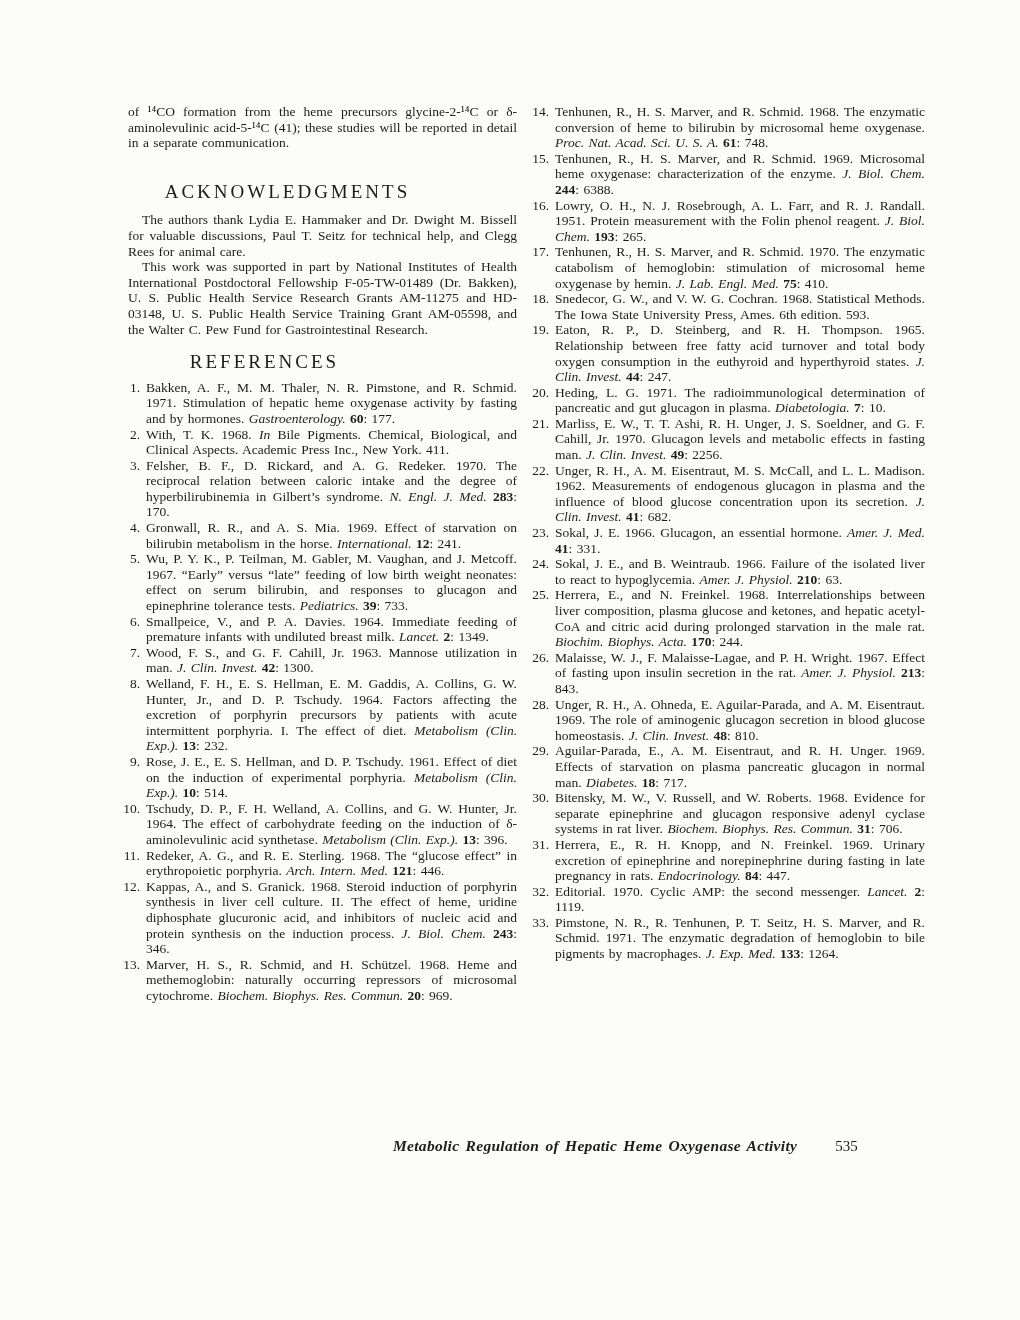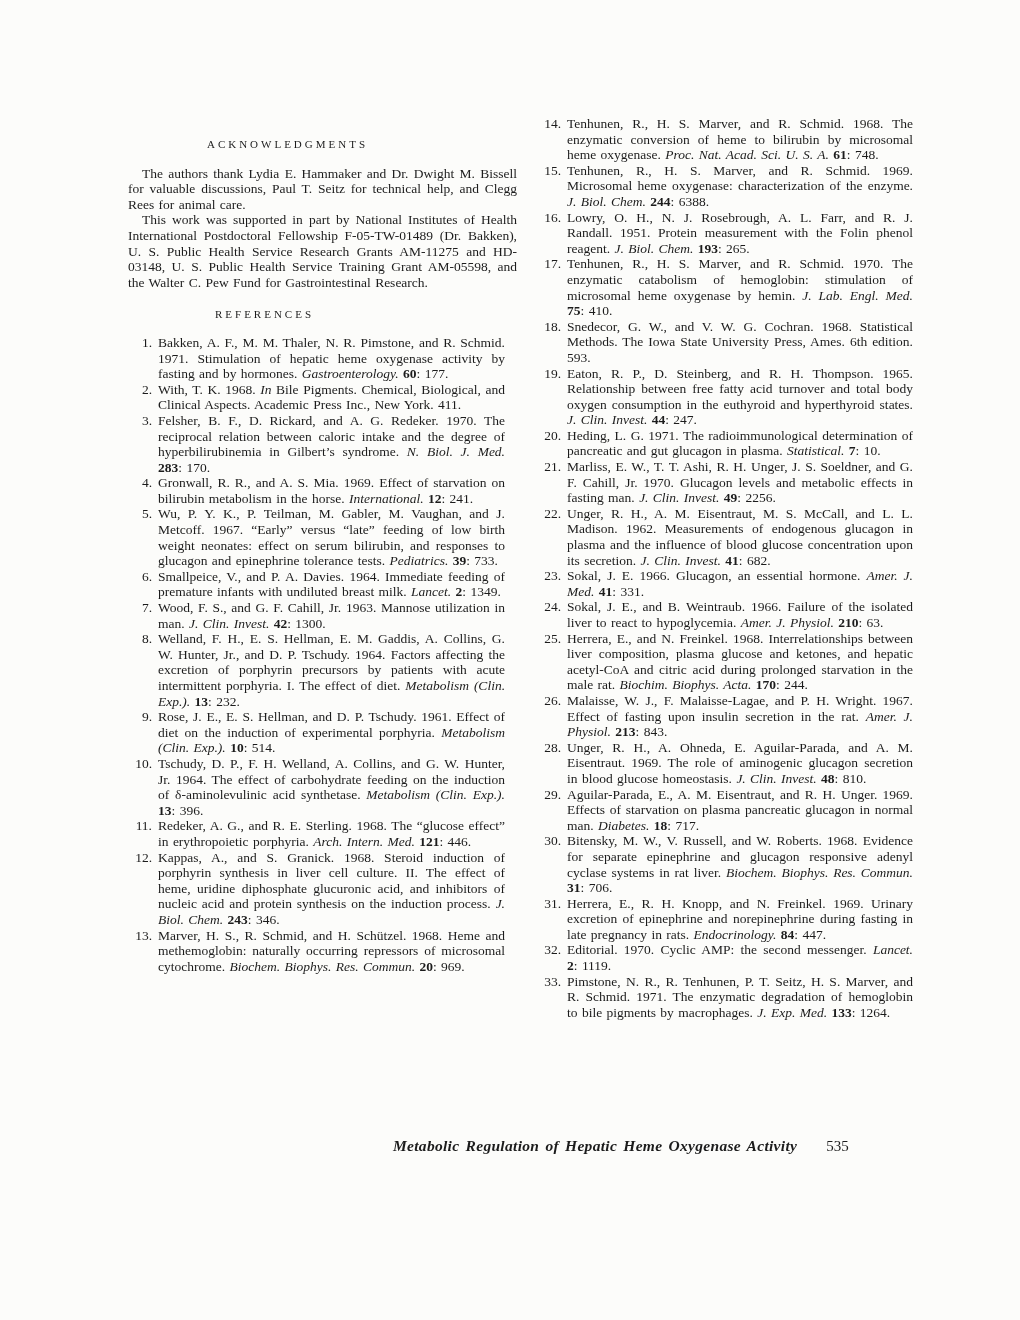--- a/index.html
+++ b/index.html
@@ -22,82 +22,83 @@
     gap: 20px;
   }
   .col-left  { width: 389px; }
   .col-right { width: 388px; }
   .justified { text-align: justify; word-spacing: 1px; margin: 0; }
   .ack-para  { text-indent: 14px; }
   .section-heading {
     position: relative;
     text-align: center;
     letter-spacing: 3px;
-    font-size: 11px;
+    font-size: 19px;
     font-weight: normal;
     margin: 0;
   }
   .heading-ack  { margin-top: 33px; margin-bottom: 13px; left: -35px; }
   .heading-refs { margin-top: 17px; margin-bottom: 10px; left: -58px; }
-  .ref-list { margin: 12px; }
+  .ref-list { margin: 0; }
   .ref-item { display: flex; align-items: flex-start; }
   .ref-num  {
     flex: none;
     width: 26px;
     margin-left: -14px;
     padding-right: 6px;
     text-align: right;
   }
   .ref-body { flex: 1; text-align: justify; word-spacing: 1px; }
   .i { font-style: italic; }
   .b { font-weight: bold; }
   .footer {
     position: absolute;
     top: 1138px;
     left: 393px;
     display: flex;
     align-items: baseline;
-    gap: 29px;
+    gap: 38px;
   }
   .running-title {
     font-style: italic;
     font-weight: bold;
     font-size: 15.5px;
     letter-spacing: 0.3px;
     word-spacing: 2px;
   }
   .page-number { font-size: 15px; }
 </style>
 </head>
 <body>
 
 <div class="page">
   <div class="columns">
 
     <div class="col-left">
+      <p class="justified">of ¹⁴CO formation from the heme precursors glycine-2-¹⁴C or δ-aminolevulinic acid-5-¹⁴C (41); these studies will be reported in detail in a separate communication.</p>
 
       <h2 class="section-heading heading-ack">ACKNOWLEDGMENTS</h2>
 
       <p class="justified ack-para">The authors thank Lydia E. Hammaker and Dr. Dwight M. Bissell for valuable discussions, Paul T. Seitz for technical help, and Clegg Rees for animal care.</p>
       <p class="justified ack-para">This work was supported in part by National Institutes of Health International Postdoctoral Fellowship F-05-TW-01489 (Dr. Bakken), U. S. Public Health Service Research Grants AM-11275 and HD-03148, U. S. Public Health Service Training Grant AM-05598, and the Walter C. Pew Fund for Gastrointestinal Research.</p>
 
       <h2 class="section-heading heading-refs">REFERENCES</h2>
 
       <div class="ref-list" id="refs-left">
           <div class="ref-item">
             <div class="ref-num">1.</div>
             <div class="ref-body"><span>Bakken, A. F., M. M. Thaler, N. R. Pimstone, and R. Schmid. 1971. Stimulation of hepatic heme oxygenase activity by fasting and by hormones. </span><span class="i">Gastroenterology.</span><span> </span><span class="b">60</span><span>: 177.</span></div>
           </div>
           <div class="ref-item">
             <div class="ref-num">2.</div>
             <div class="ref-body"><span>With, T. K. 1968. </span><span class="i">In</span><span> Bile Pigments. Chemical, Biological, and Clinical Aspects. Academic Press Inc., New York. 411.</span></div>
           </div>
           <div class="ref-item">
             <div class="ref-num">3.</div>
-            <div class="ref-body"><span>Felsher, B. F., D. Rickard, and A. G. Redeker. 1970. The reciprocal relation between caloric intake and the degree of hyperbilirubinemia in Gilbert’s syndrome. </span><span class="i">N. Biol. J. Med.</span><span> </span><span class="b">283</span><span>: 170.</span></div>
+            <div class="ref-body"><span>Felsher, B. F., D. Rickard, and A. G. Redeker. 1970. The reciprocal relation between caloric intake and the degree of hyperbilirubinemia in Gilbert’s syndrome. </span><span class="i">N. Engl. J. Med.</span><span> </span><span class="b">283</span><span>: 170.</span></div>
           </div>
           <div class="ref-item">
             <div class="ref-num">4.</div>
             <div class="ref-body"><span>Gronwall, R. R., and A. S. Mia. 1969. Effect of starvation on bilirubin metabolism in the horse. </span><span class="i">International.</span><span> </span><span class="b">12</span><span>: 241.</span></div>
           </div>
           <div class="ref-item">
             <div class="ref-num">5.</div>
             <div class="ref-body"><span>Wu, P. Y. K., P. Teilman, M. Gabler, M. Vaughan, and J. Metcoff. 1967. “Early” versus “late” feeding of low birth weight neonates: effect on serum bilirubin, and responses to glucagon and epinephrine tolerance tests. </span><span class="i">Pediatrics.</span><span> </span><span class="b">39</span><span>: 733.</span></div>
           </div>
           <div class="ref-item">
@@ -156,21 +157,21 @@
           <div class="ref-item">
             <div class="ref-num">18.</div>
             <div class="ref-body"><span>Snedecor, G. W., and V. W. G. Cochran. 1968. Statistical Methods. The Iowa State University Press, Ames. 6th edition. 593.</span></div>
           </div>
           <div class="ref-item">
             <div class="ref-num">19.</div>
             <div class="ref-body"><span>Eaton, R. P., D. Steinberg, and R. H. Thompson. 1965. Relationship between free fatty acid turnover and total body oxygen consumption in the euthyroid and hyperthyroid states. </span><span class="i">J. Clin. Invest.</span><span> </span><span class="b">44</span><span>: 247.</span></div>
           </div>
           <div class="ref-item">
             <div class="ref-num">20.</div>
-            <div class="ref-body"><span>Heding, L. G. 1971. The radioimmunological determination of pancreatic and gut glucagon in plasma. </span><span class="i">Statistical.</span><span> </span><span class="b">7</span><span>: 10.</span></div>
+            <div class="ref-body"><span>Heding, L. G. 1971. The radioimmunological determination of pancreatic and gut glucagon in plasma. </span><span class="i">Diabetologia.</span><span> </span><span class="b">7</span><span>: 10.</span></div>
           </div>
           <div class="ref-item">
             <div class="ref-num">21.</div>
             <div class="ref-body"><span>Marliss, E. W., T. T. Ashi, R. H. Unger, J. S. Soeldner, and G. F. Cahill, Jr. 1970. Glucagon levels and metabolic effects in fasting man. </span><span class="i">J. Clin. Invest.</span><span> </span><span class="b">49</span><span>: 2256.</span></div>
           </div>
           <div class="ref-item">
             <div class="ref-num">22.</div>
             <div class="ref-body"><span>Unger, R. H., A. M. Eisentraut, M. S. McCall, and L. L. Madison. 1962. Measurements of endogenous glucagon in plasma and the influence of blood glucose concentration upon its secretion. </span><span class="i">J. Clin. Invest.</span><span> </span><span class="b">41</span><span>: 682.</span></div>
           </div>
           <div class="ref-item">

